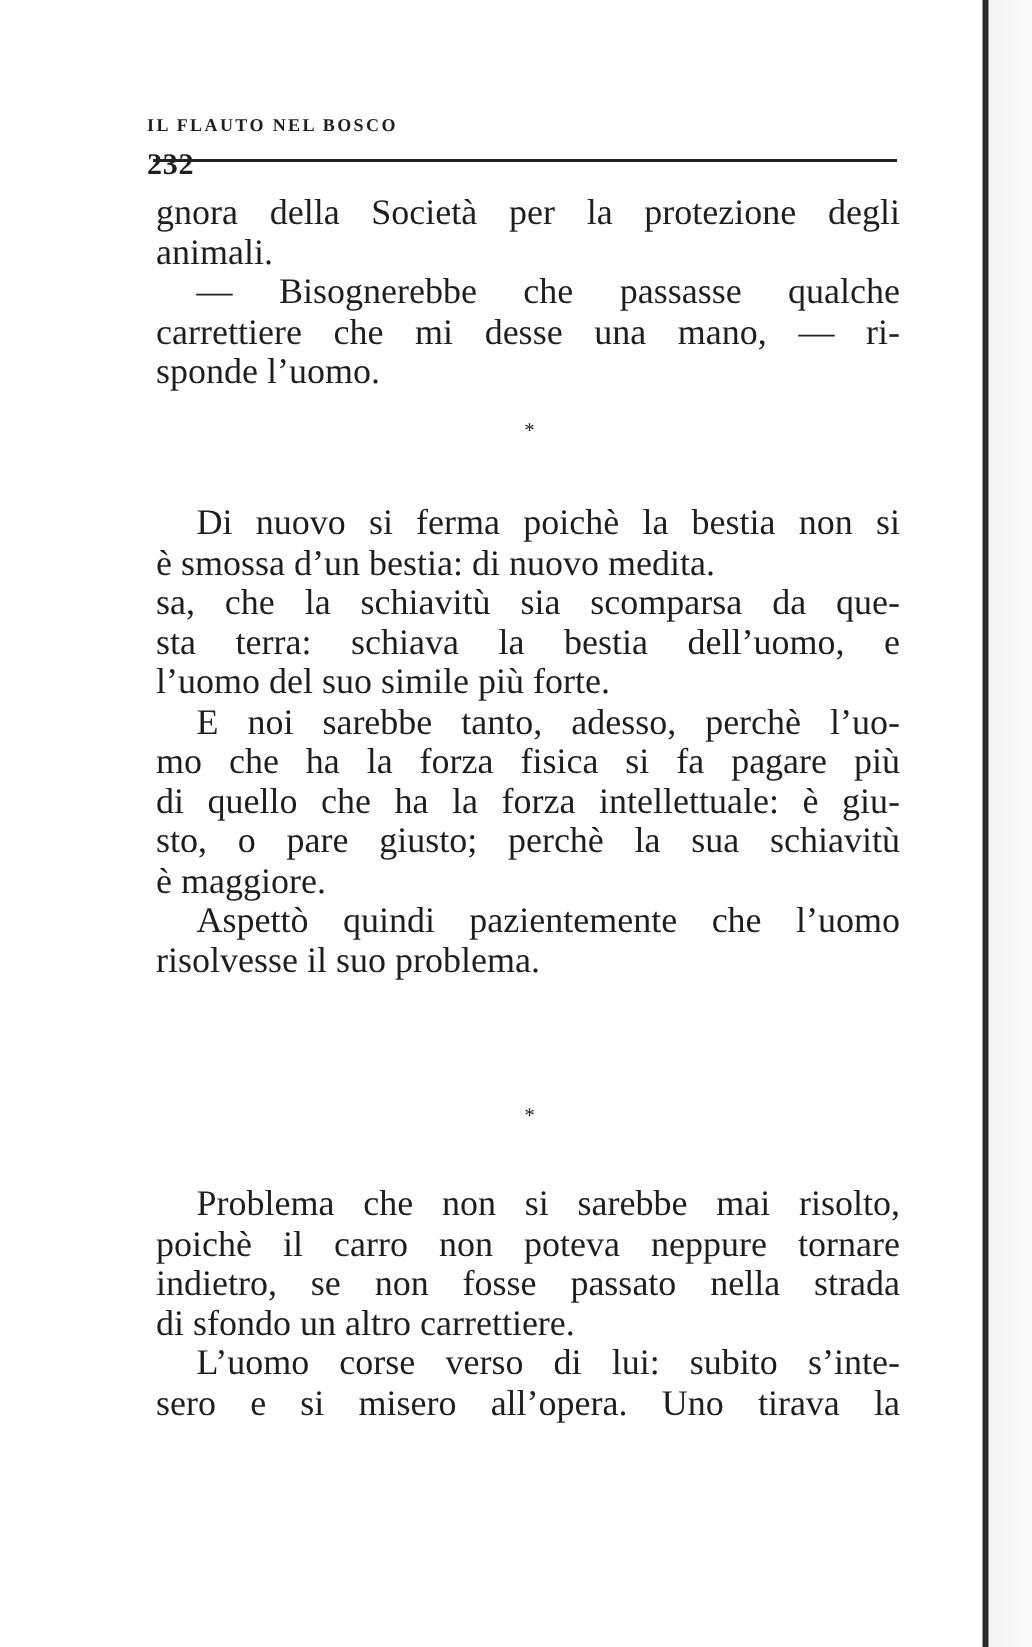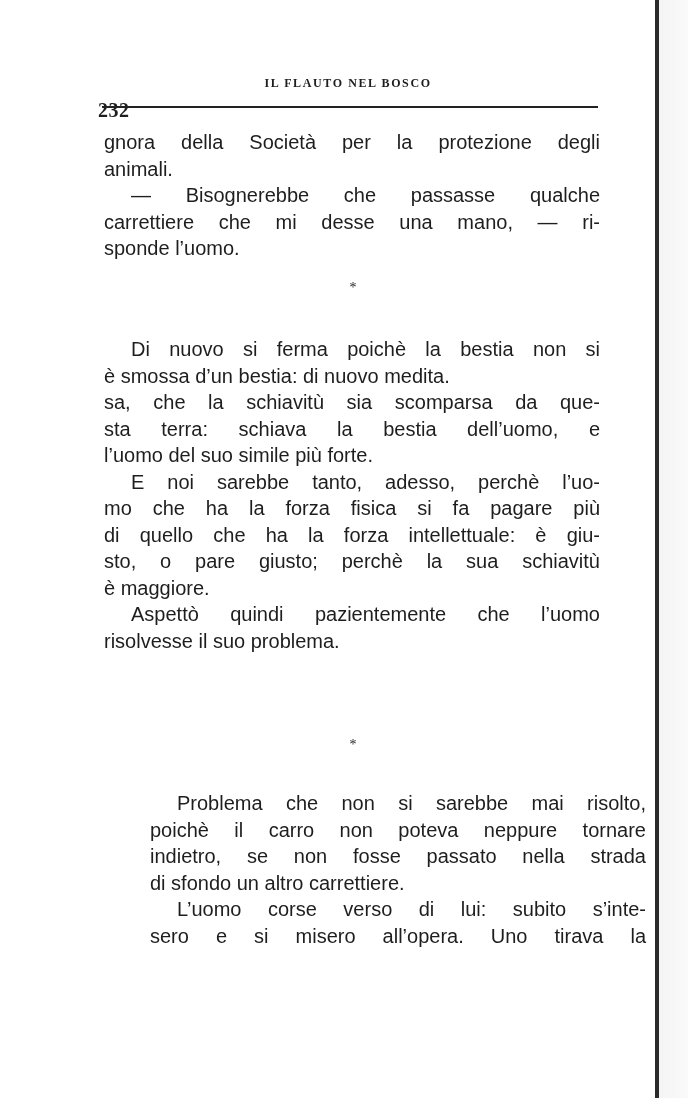--- a/index.html
+++ b/index.html
@@ -15,29 +15,29 @@
     background:linear-gradient(to right,#f4f4f4,#fafafa);
   }
   .header {
     position:absolute; left:98px; top:66px; width:500px; height:30px;
   }
   .page-number {
     position:absolute; left:0; top:5px; font-family:"Liberation Serif", serif;
     font-size:20px; font-weight:bold; letter-spacing:0.5px;margin-top:28px;
   }
   .running-title {
-    position:absolute; left:0; width:500px; top:10px; text-align:center;
+    position:absolute; left:0; width:500px; top:10px; text-align:left;
     font-family:"Liberation Serif", serif; font-size:12px; font-weight:bold; letter-spacing:1.6px;
   }
   .rule {
     position:absolute; left:102px; top:106px; width:496px; height:2px; background:#222;
   }
   .text {
     position:absolute; left:104px; width:496px;
-    font-family:Liberation Sans, sans-serif; font-size:20px; line-height:26.5px;
+    font-family:Liberation Serif, serif; font-size:24px; line-height:26.5px;
   }
   .line { display:block; white-space:nowrap; text-align:justify; text-align-last:justify; height:26.5px; }
   .line.last { text-align-last:left; }
   .line.indent { padding-left:27px; }
   .asterisk {
     position:absolute; left:346px; width:14px; text-align:center; font-size:14px;
     font-family:"Liberation Serif", serif;
   }
 </style>
 </head>
@@ -68,20 +68,20 @@
     <span class="line last">l’uomo del suo simile più forte.</span>
     <span class="line indent">E noi sarebbe tanto, adesso, perchè l’uo-</span>
     <span class="line">mo che ha la forza fisica si fa pagare più</span>
     <span class="line">di quello che ha la forza intellettuale: è giu-</span>
     <span class="line">sto, o pare giusto; perchè la sua schiavitù</span>
     <span class="line last">è maggiore.</span>
     <span class="line indent">Aspettò quindi pazientemente che l’uomo</span>
     <span class="line last">risolvesse il suo problema.</span>
   </div>
 <div class="asterisk" style="top:737px;">*</div>
-<div class="text" id="block2" style="top:790px;margin-left:46px;">
+<div class="text" id="block2" style="top:790px;">
     <span class="line indent">Problema che non si sarebbe mai risolto,</span>
     <span class="line">poichè il carro non poteva neppure tornare</span>
     <span class="line">indietro, se non fosse passato nella strada</span>
     <span class="line last">di sfondo un altro carrettiere.</span>
     <span class="line indent">L’uomo corse verso di lui: subito s’inte-</span>
     <span class="line">sero e si misero all’opera. Uno tirava la</span>
   </div>
 
 </body></html>

